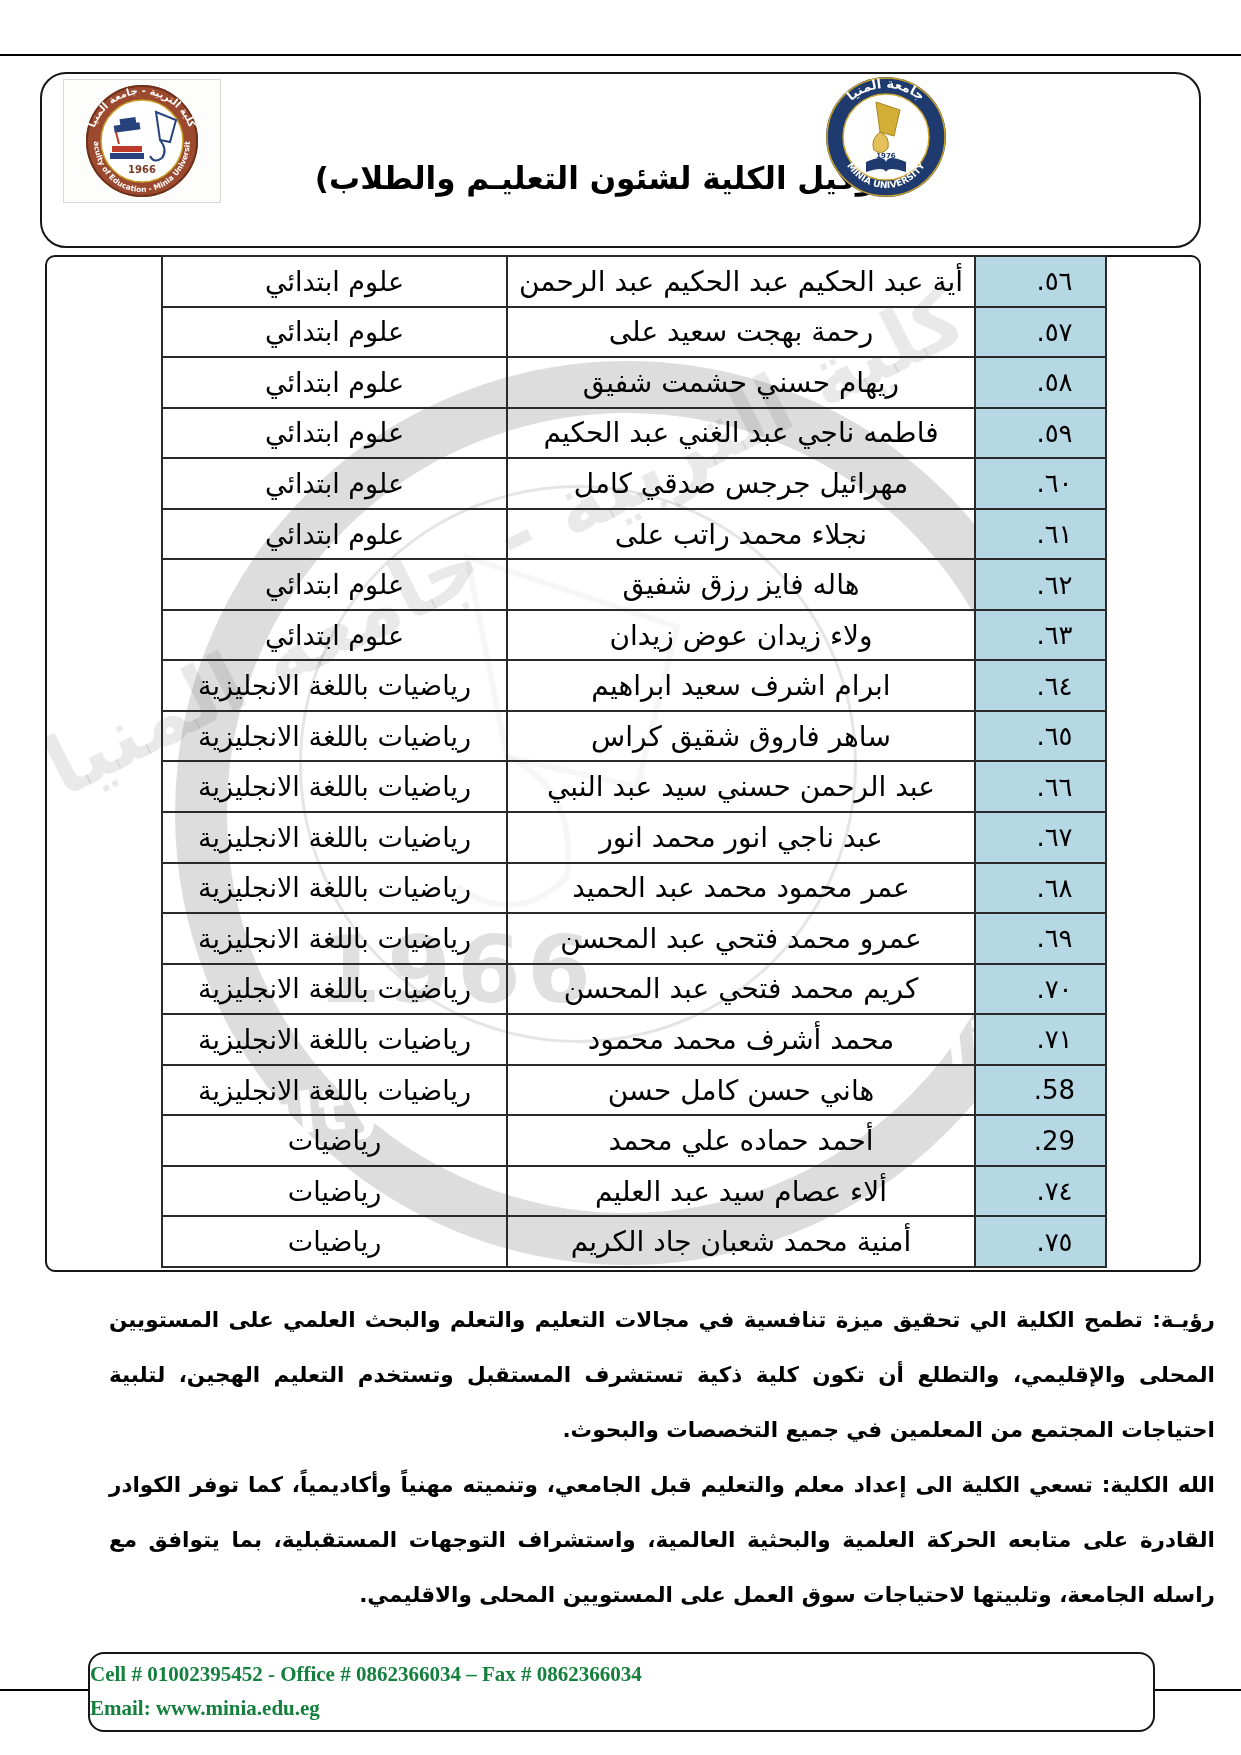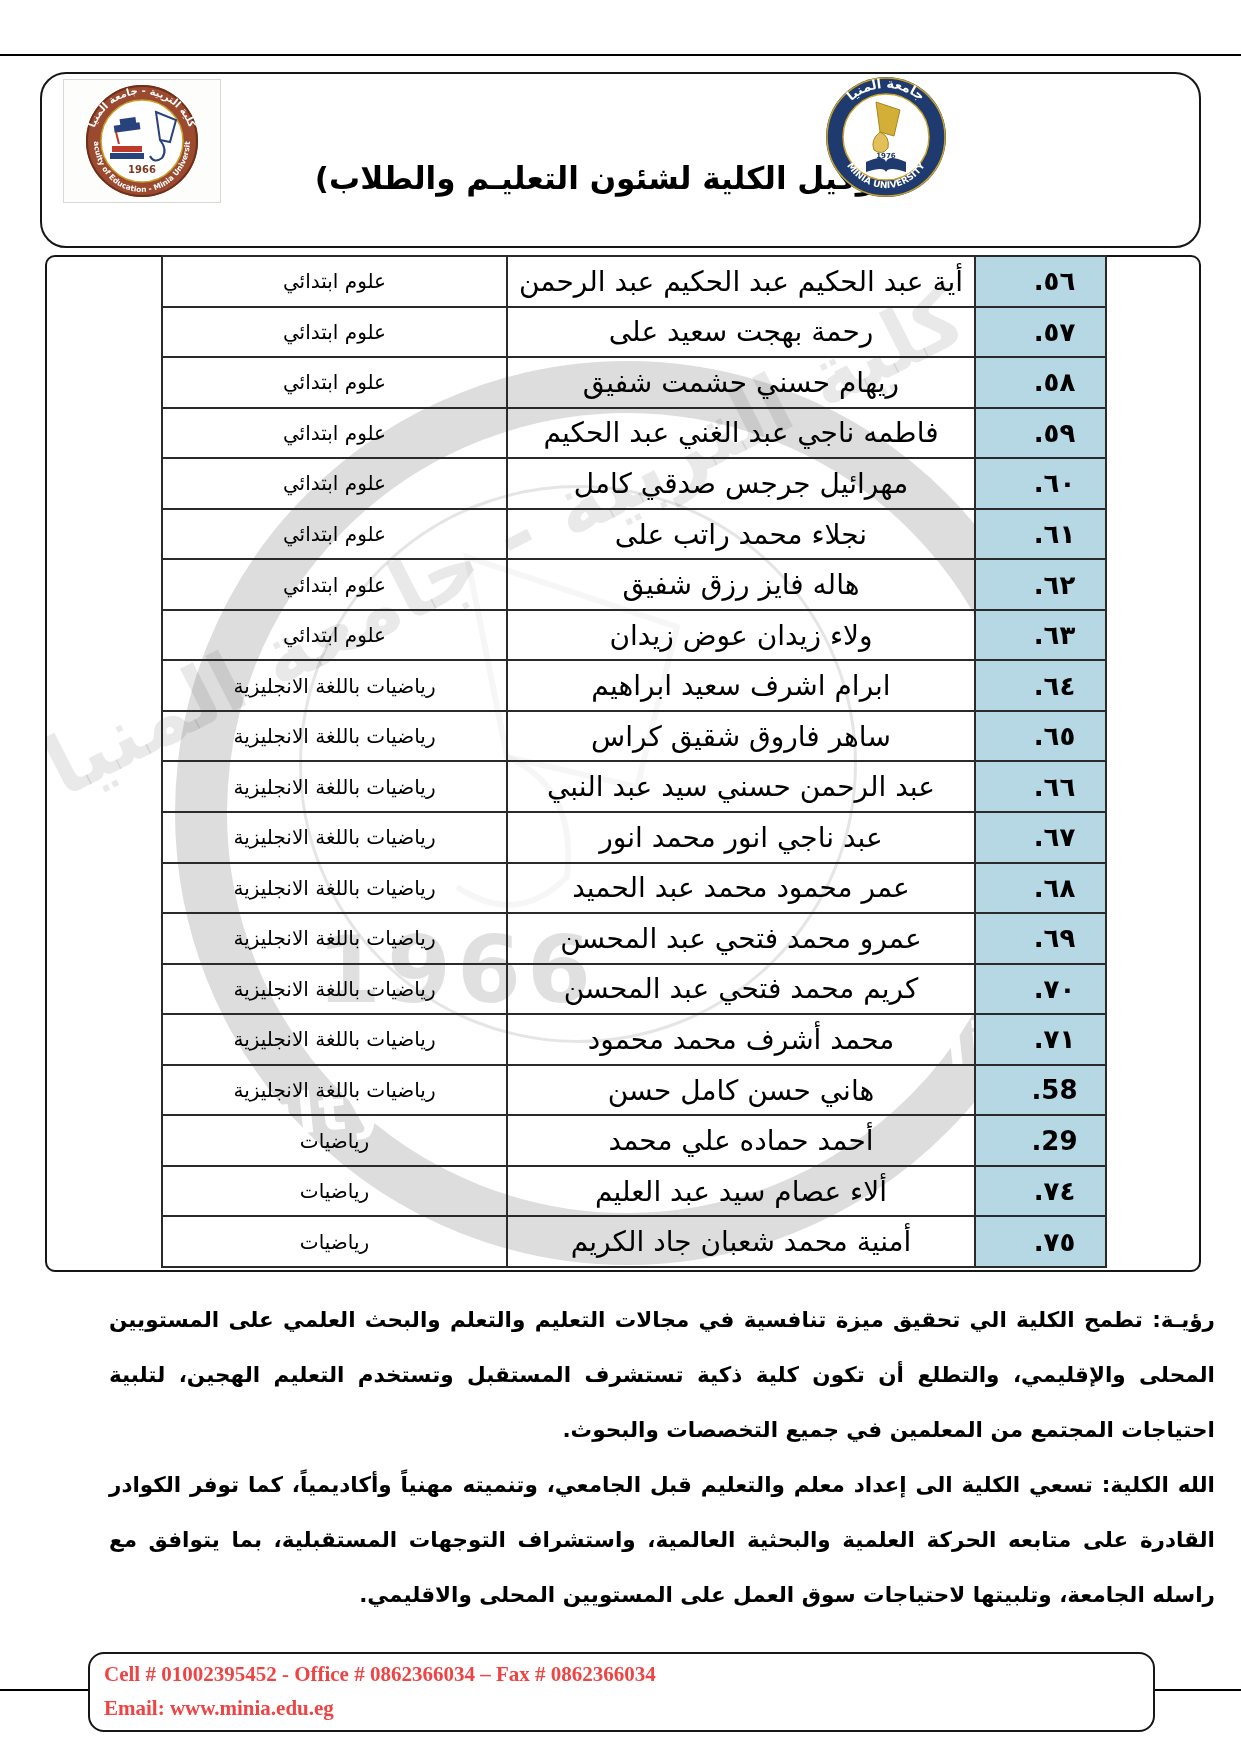--- a/index.html
+++ b/index.html
@@ -32,35 +32,35 @@
   #wm-en-text{left:90px;top:790px;width:980px;transform:rotate(-6deg);
     font-size:56px;font-weight:bold;color:rgba(255,255,255,0.95);white-space:nowrap;letter-spacing:3px;
     font-family:"DejaVu Sans",sans-serif;}
   #wm-crown{left:300px;top:260px;opacity:0.5;}
 
   
   #roster-table{left:161px;top:255px;width:862px;height:1013px;}
   table{border-collapse:collapse;table-layout:fixed;width:862px;height:1013px;direction:rtl;}
   td{border:2px solid #2a2a2a;padding:0 8px;text-align:center;vertical-align:middle;
      font-size:25px;color:#000;background:transparent;overflow:hidden;white-space:nowrap;}
-  .cell-no{width:85px;background:var(--accent,#b6d8e4);font-weight:700;font-size:26px;direction:rtl;padding-left:36px;}
+  .cell-no{width:85px;background:var(--accent,#b6d8e4);font-weight:400;font-size:26px;direction:rtl;padding-left:36px;}
   .cell-name{width:450px;font-size:28px;}
-  .cell-dept{width:327px;font-size:20px;}
+  .cell-dept{width:327px;font-size:27px;}
 
   
   #vm-block{left:85px;top:1292px;width:1106px;direction:rtl;text-align:justify;
     font-size:21.5px;font-weight:bold;color:#000;line-height:55px;margin-left:24px;}
   #vm-block p{margin:0;}
   .vm-label{font-weight:bold;}
 
   
   #footer-box{left:88px;top:1652px;width:1063px;height:76px;border:2px solid #161616;border-radius:16px;background:#fff;}
   #footer-line-left{left:0;top:1689px;width:88px;height:2px;background:#000;}
   #footer-line-right{left:1151px;top:1689px;width:90px;height:2px;background:#000;}
-  .footer-text{position:absolute;left:14px;font-family:"Liberation Serif",serif;font-weight:bold;font-size:21px;color:#ef4444;white-space:nowrap;}
+  .footer-text{position:absolute;left:0;font-family:"Liberation Serif",serif;font-weight:bold;font-size:21px;color:#15803d;white-space:nowrap;}
   #footer-l1{top:8px;}
   #footer-l2{top:42px;}
 </style>
 </head>
 <body>
 
 <div id="page">
 
   <div class="abs" id="top-rule"></div>
 

